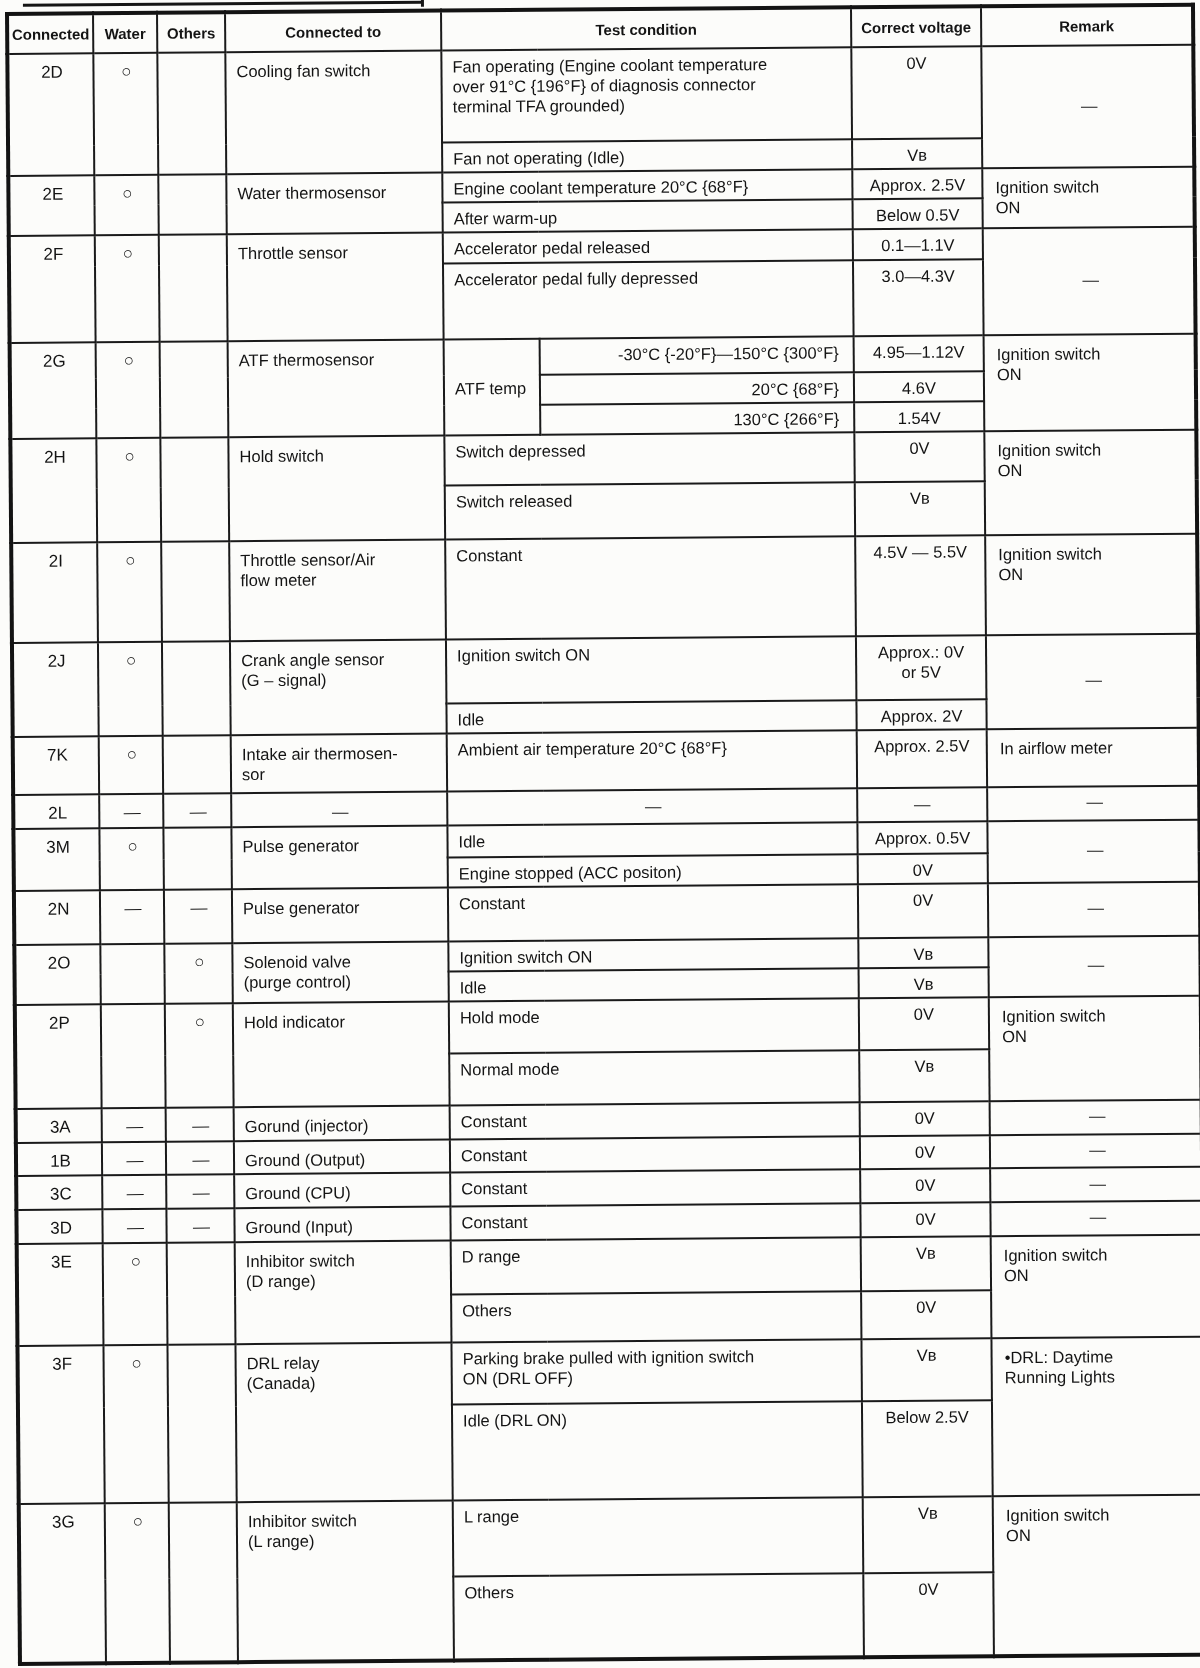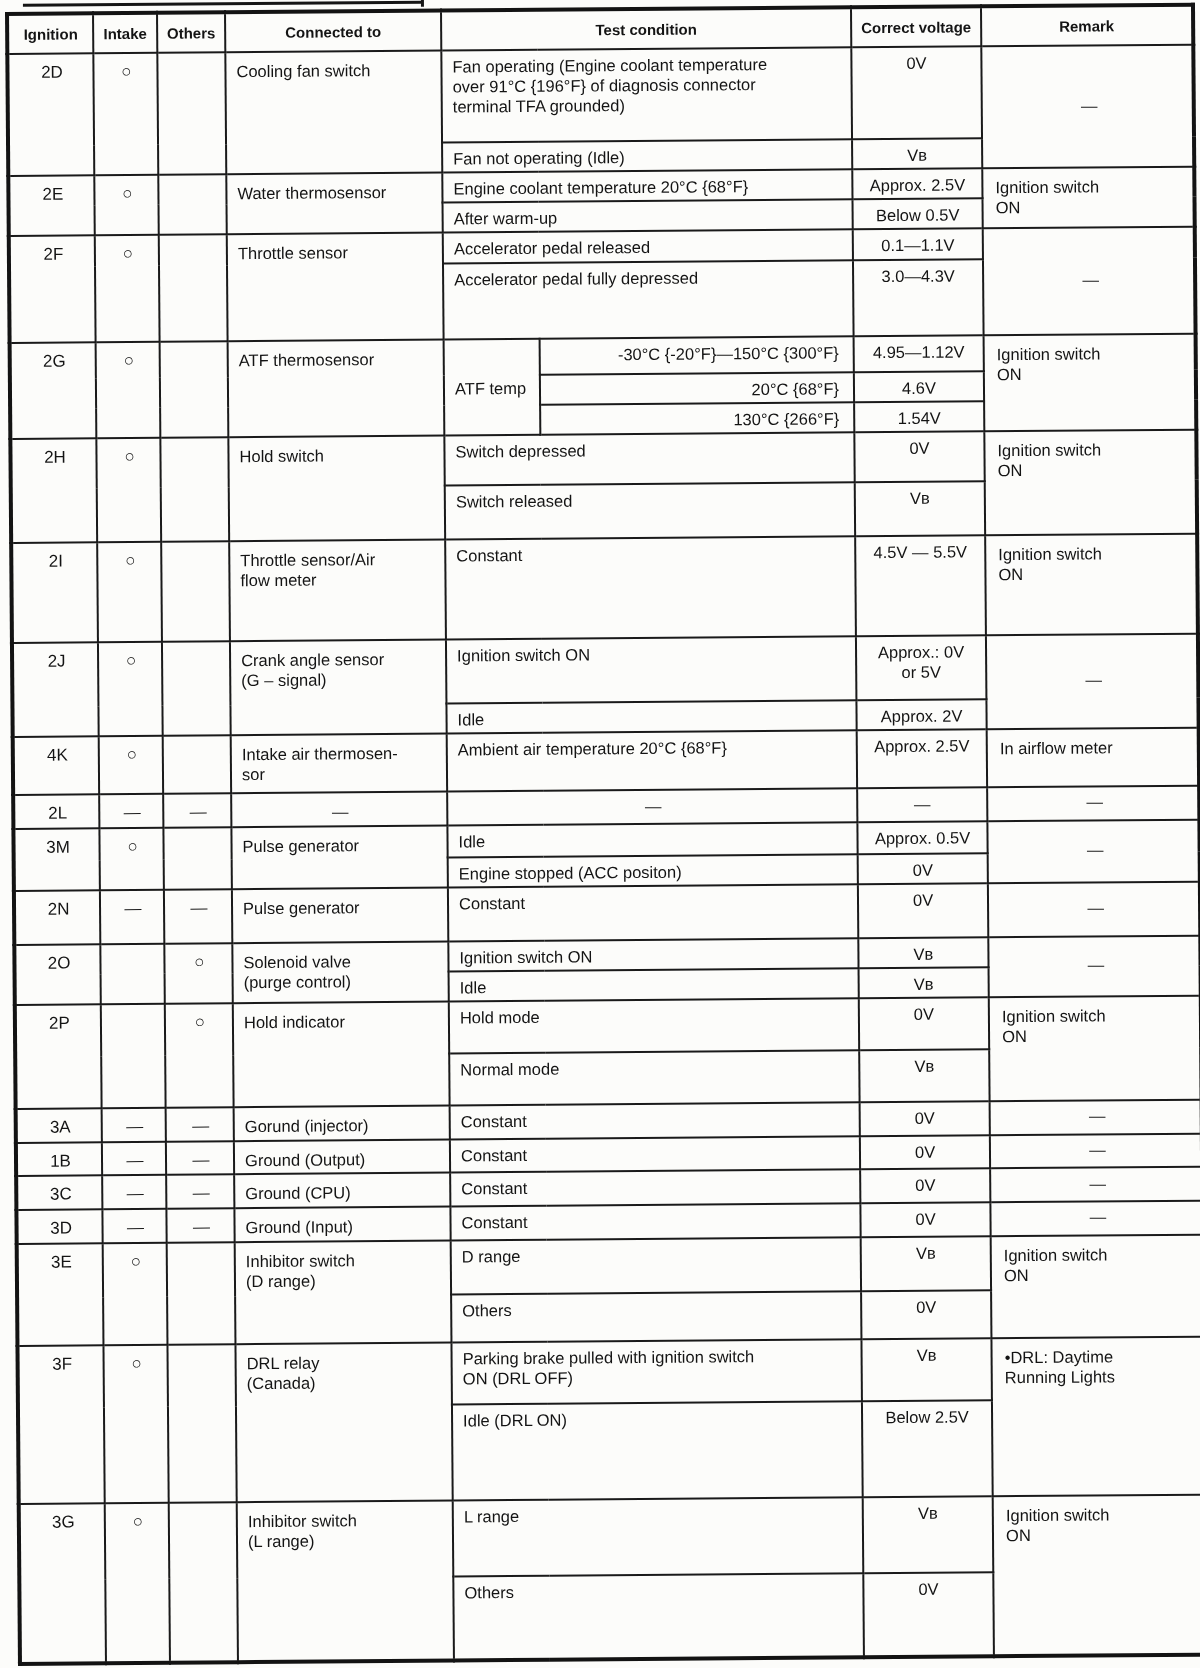--- a/index.html
+++ b/index.html
@@ -65,22 +65,22 @@
         <col style="width:64px">
         <col style="width:68px">
       <col style="width:216px">
         <col style="width:96px">
         <col style="width:314px">
       <col style="width:130px">
         <col style="width:212px">
     </colgroup>
     <thead>
       <tr style="height:40px">
-        <th>Ignition</th>
-        <th>Intake</th>
+        <th>Connected</th>
+        <th>Water</th>
         <th>Others</th>
         <th>Connected to</th>
         <th colspan="2">Test condition</th>
         <th>Correct voltage</th>
         <th>Remark</th>
       </tr>
     </thead>
     <tbody>
 
       <tr style="height:92px">
@@ -185,21 +185,21 @@
         <td class="v">Approx.: 0V
 or 5V</td>
         <td class="rk c m" rowspan="2">—</td>
       </tr>
       <tr style="height:28px">
         <td class="cd" colspan="2">Idle</td>
         <td class="v">Approx. 2V</td>
       </tr>
 
       <tr style="height:58px">
-        <td class="t">4K</td>
+        <td class="t">7K</td>
         <td class="fg">○</td>
         <td class="fg"></td>
         <td class="cn">Intake air thermosen-
 sor</td>
         <td class="cd" colspan="2">Ambient air temperature 20°C {68°F}</td>
         <td class="v">Approx. 2.5V</td>
         <td class="rk">In airflow meter</td>
       </tr>
 
       <tr style="height:28px">

